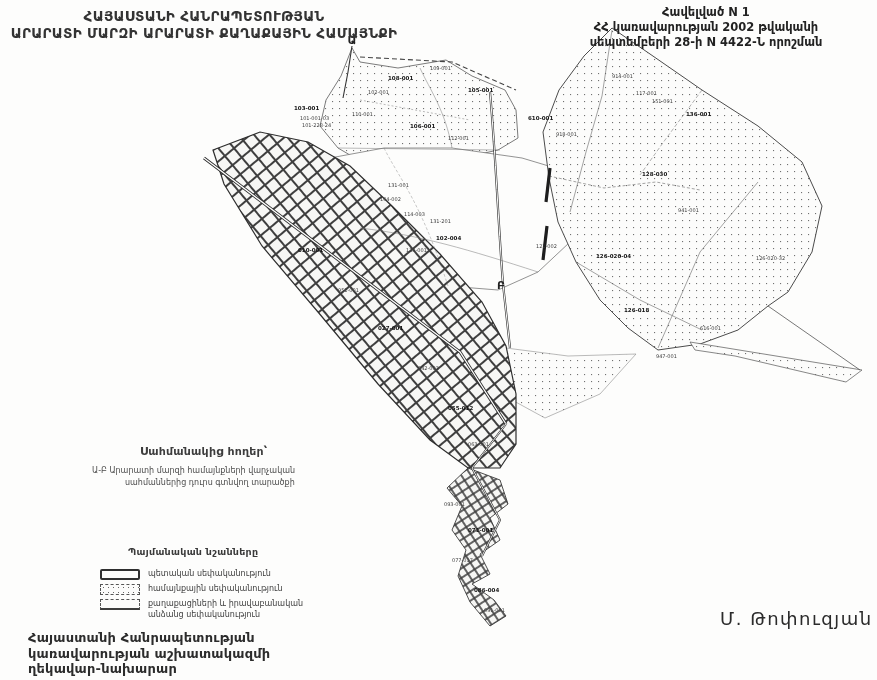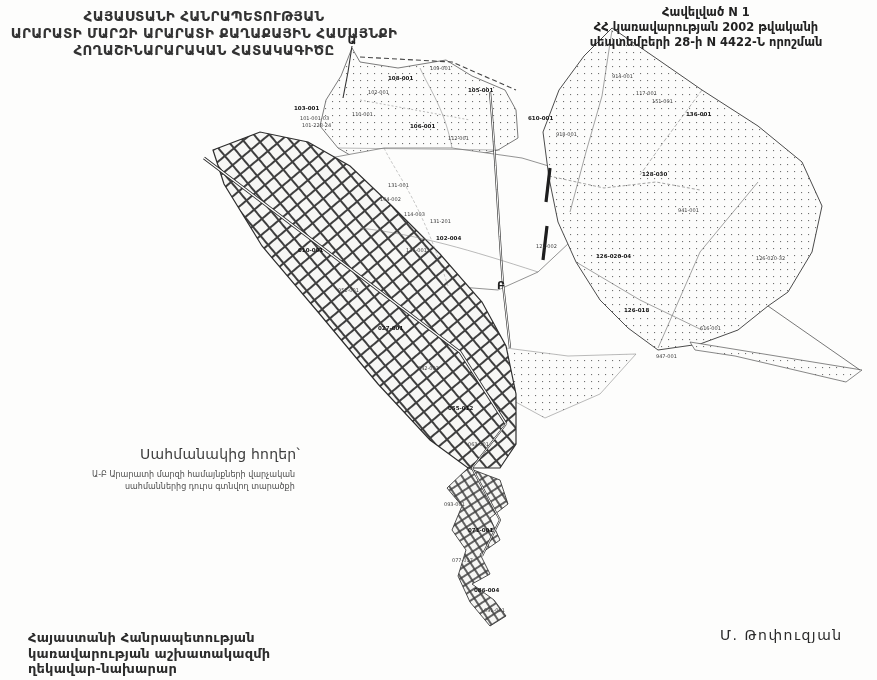--- a/index.html
+++ b/index.html
@@ -17,21 +17,21 @@
     font-size:13.5px;font-weight:bold;line-height:1.25;letter-spacing:.3px;color:#333;
   }
   .hdr-annex{
     right:6px;top:5px;width:330px;text-align:center;
     font-size:11.5px;font-weight:bold;line-height:1.3;color:#222;
   }
 
   .adjacent{
     left:92px;top:444px;width:260px;font-size:8px;color:#4a4a4a;line-height:1.45;
   }
-  .adjacent .adj-title{font-size:14px;font-weight:normal;color:#3d3d3d;margin-left:48px;margin-bottom:5px;letter-spacing:.2px;}
+  .adjacent .adj-title{font-size:11px;font-weight:bold;color:#3d3d3d;margin-left:48px;margin-bottom:5px;letter-spacing:.2px;}
   .adjacent .indent{margin-left:33px;}
 
   .symbols{
     left:100px;top:546px;width:230px;font-size:8px;color:#3c3c3c;
   }
   .symbols .sym-title{font-size:9.5px;font-weight:bold;color:#3a3a3a;margin-left:28px;margin-bottom:12px;letter-spacing:.3px;}
   .sym-row{display:flex;align-items:flex-start;margin-bottom:4px;}
   .swatch{width:40px;min-width:40px;height:11px;margin-right:8px;background:#fbfbfa;box-sizing:border-box;}
   .swatch.state{border:2px solid #2f2f2f;border-radius:2px;}
   .swatch.community{
@@ -40,21 +40,21 @@
     background-size:5px 5px;
   }
   .swatch.private{border:1px dashed #555;border-bottom:2px solid #3c3c3c;}
   .sym-label{line-height:1.35;max-width:160px;}
 
   .footer-left{
     left:28px;top:630px;width:280px;
     font-size:13px;font-weight:bold;line-height:1.2;color:#2c2c2c;letter-spacing:.2px;
   }
   .signature{
-    left:720px;top:627px;font-size:14px;color:#2b2b2b;letter-spacing:1.5px;
+    left:720px;top:608px;font-size:18px;color:#2b2b2b;letter-spacing:1.5px;
   }
 
   .parcel-label{font-family:"DejaVu Sans",sans-serif;font-size:5px;fill:#3d3d3d;}
   .parcel-label.strong{font-weight:bold;fill:#161616;font-size:5.5px;}
   .point-marker{font-family:"DejaVu Sans",sans-serif;font-size:11px;font-weight:bold;fill:#222;}
 </style>
 </head>
 <body>
 
 <div class="page">
@@ -165,35 +165,49 @@
       </g>
     <g>
         <text x="352" y="44" class="point-marker" text-anchor="middle">Ա</text>
         <text x="501" y="289" class="point-marker" text-anchor="middle">Բ</text>
       </g>
   </svg>
 
   <div class="txt hdr-title">
     <div>ՀԱՅԱՍՏԱՆԻ ՀԱՆՐԱՊԵՏՈՒԹՅԱՆ</div>
     <div>ԱՐԱՐԱՏԻ ՄԱՐԶԻ ԱՐԱՐԱՏԻ ՔԱՂԱՔԱՅԻՆ ՀԱՄԱՅՆՔԻ</div>
-    <div>ՀՈՂԱՇԻՆԱՐԱՐԱԿԱՆ ՀԱՏԱԿԱԳԻԾԸ</div>
   </div>
 
   <div class="txt hdr-annex">
     <div>Հավելված N 1</div>
     <div>ՀՀ կառավարության 2002 թվականի</div>
     <div>սեպտեմբերի 28-ի N 4422-Ն որոշման</div>
   </div>
 
   <div class="txt adjacent">
     <div class="adj-title">Սահմանակից հողեր՝</div>
     <div>Ա-Բ Արարատի մարզի համայնքների վարչական</div>
     <div class="indent">սահմաններից դուրս գտնվող տարածքի</div>
   </div>
 
+  <div class="txt symbols">
+    <div class="sym-title">Պայմանական նշանները</div>
+    <div class="sym-row">
+      <div class="swatch state"></div>
+      <div class="sym-label">պետական սեփականություն</div>
+    </div>
+    <div class="sym-row">
+      <div class="swatch community"></div>
+      <div class="sym-label">համայնքային սեփականություն</div>
+    </div>
+    <div class="sym-row">
+      <div class="swatch private"></div>
+      <div class="sym-label">քաղաքացիների և իրավաբանական անձանց սեփականություն</div>
+    </div>
+  </div>
 
   <div class="txt footer-left">
     <div>Հայաստանի Հանրապետության</div>
     <div>կառավարության աշխատակազմի</div>
     <div>ղեկավար-նախարար</div>
   </div>
 
   <div class="txt signature">Մ. Թոփուզյան</div>
 
 </div>

